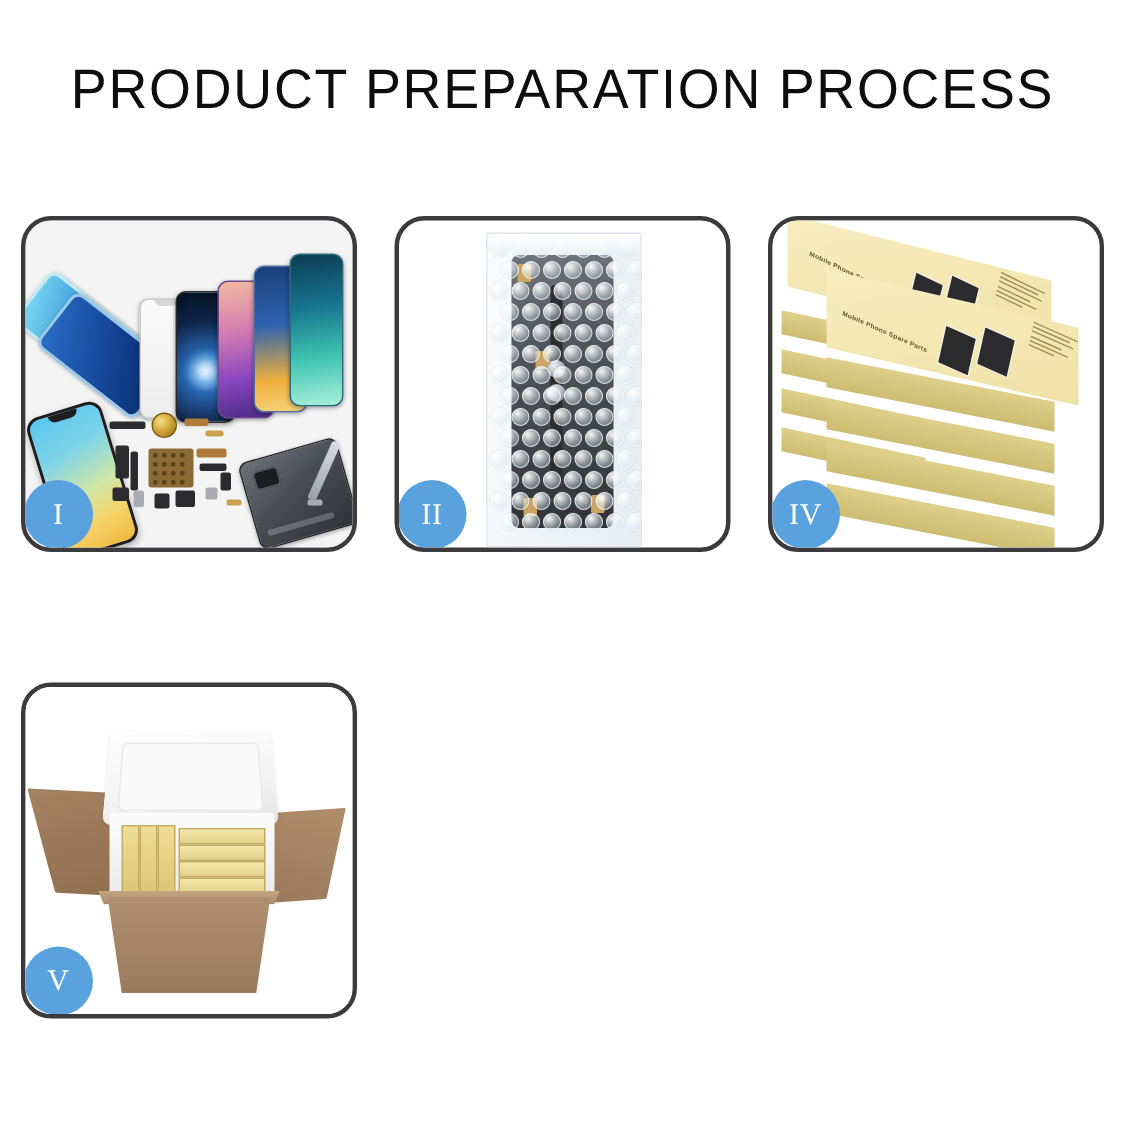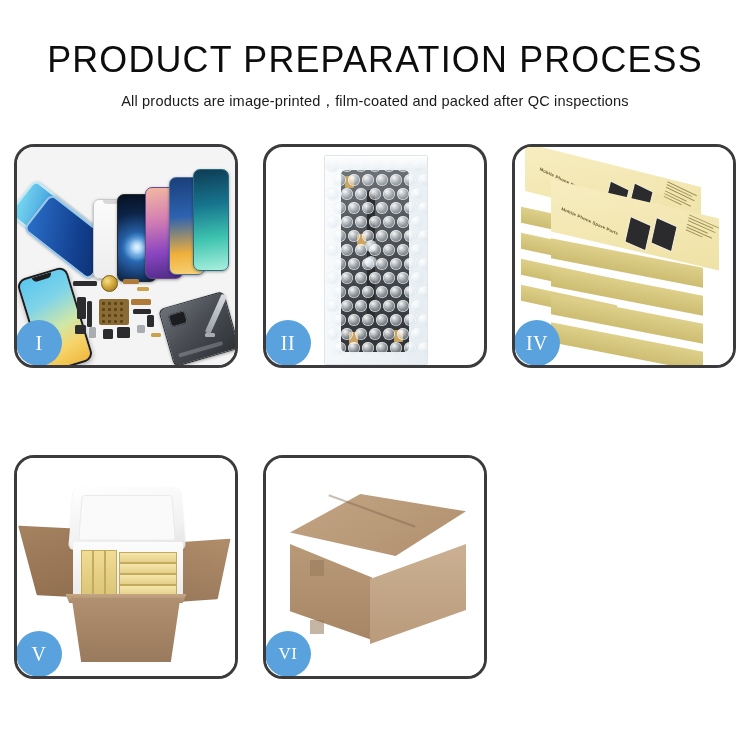--- a/index.html
+++ b/index.html
@@ -391,21 +391,20 @@
   .seam {
     position: absolute;
     background: rgba(120,95,70,.4);
   }
 </style>
 </head>
 <body>
 
 <div class="header">
   <div class="title">PRODUCT PREPARATION PROCESS</div>
-  <div class="subtitle">All products are image-printed，film-coated and packed after QC inspections</div>
 </div>
 
 <div class="grid">
 
   <div class="panel tint">
     <div class="photo">
       <div class="p1-bg"></div>
 
       <div class="ph ph-teal"></div>
       <div class="ph ph-blue"></div>
@@ -641,25 +640,14 @@
       <div class="ybox flat" style="left:102px; top:105px; width:56px; height:9px;"></div>
       <div class="ybox flat" style="left:102px; top:116px; width:56px; height:9px;"></div>
       <div class="ybox flat" style="left:102px; top:127px; width:56px; height:9px;"></div>
 
       <div class="v-rim"></div>
       <div class="v-body"></div>
     </div>
     <div class="badge">V</div>
   </div>
 
-  <div class="panel">
-    <div class="photo p6">
-      <div class="c-top"></div>
-      <div class="c-left"></div>
-      <div class="c-right"></div>
-      <div class="seam" style="left:60px; top:52px; width:92px; height:2px; transform:rotate(20deg);"></div>
-      <div class="tape" style="left:44px; top:102px; width:14px; height:16px;"></div>
-      <div class="tape" style="left:44px; top:162px; width:14px; height:14px;"></div>
-    </div>
-    <div class="badge wide">VI</div>
-  </div>
 
 </div>
 
 </body></html>

